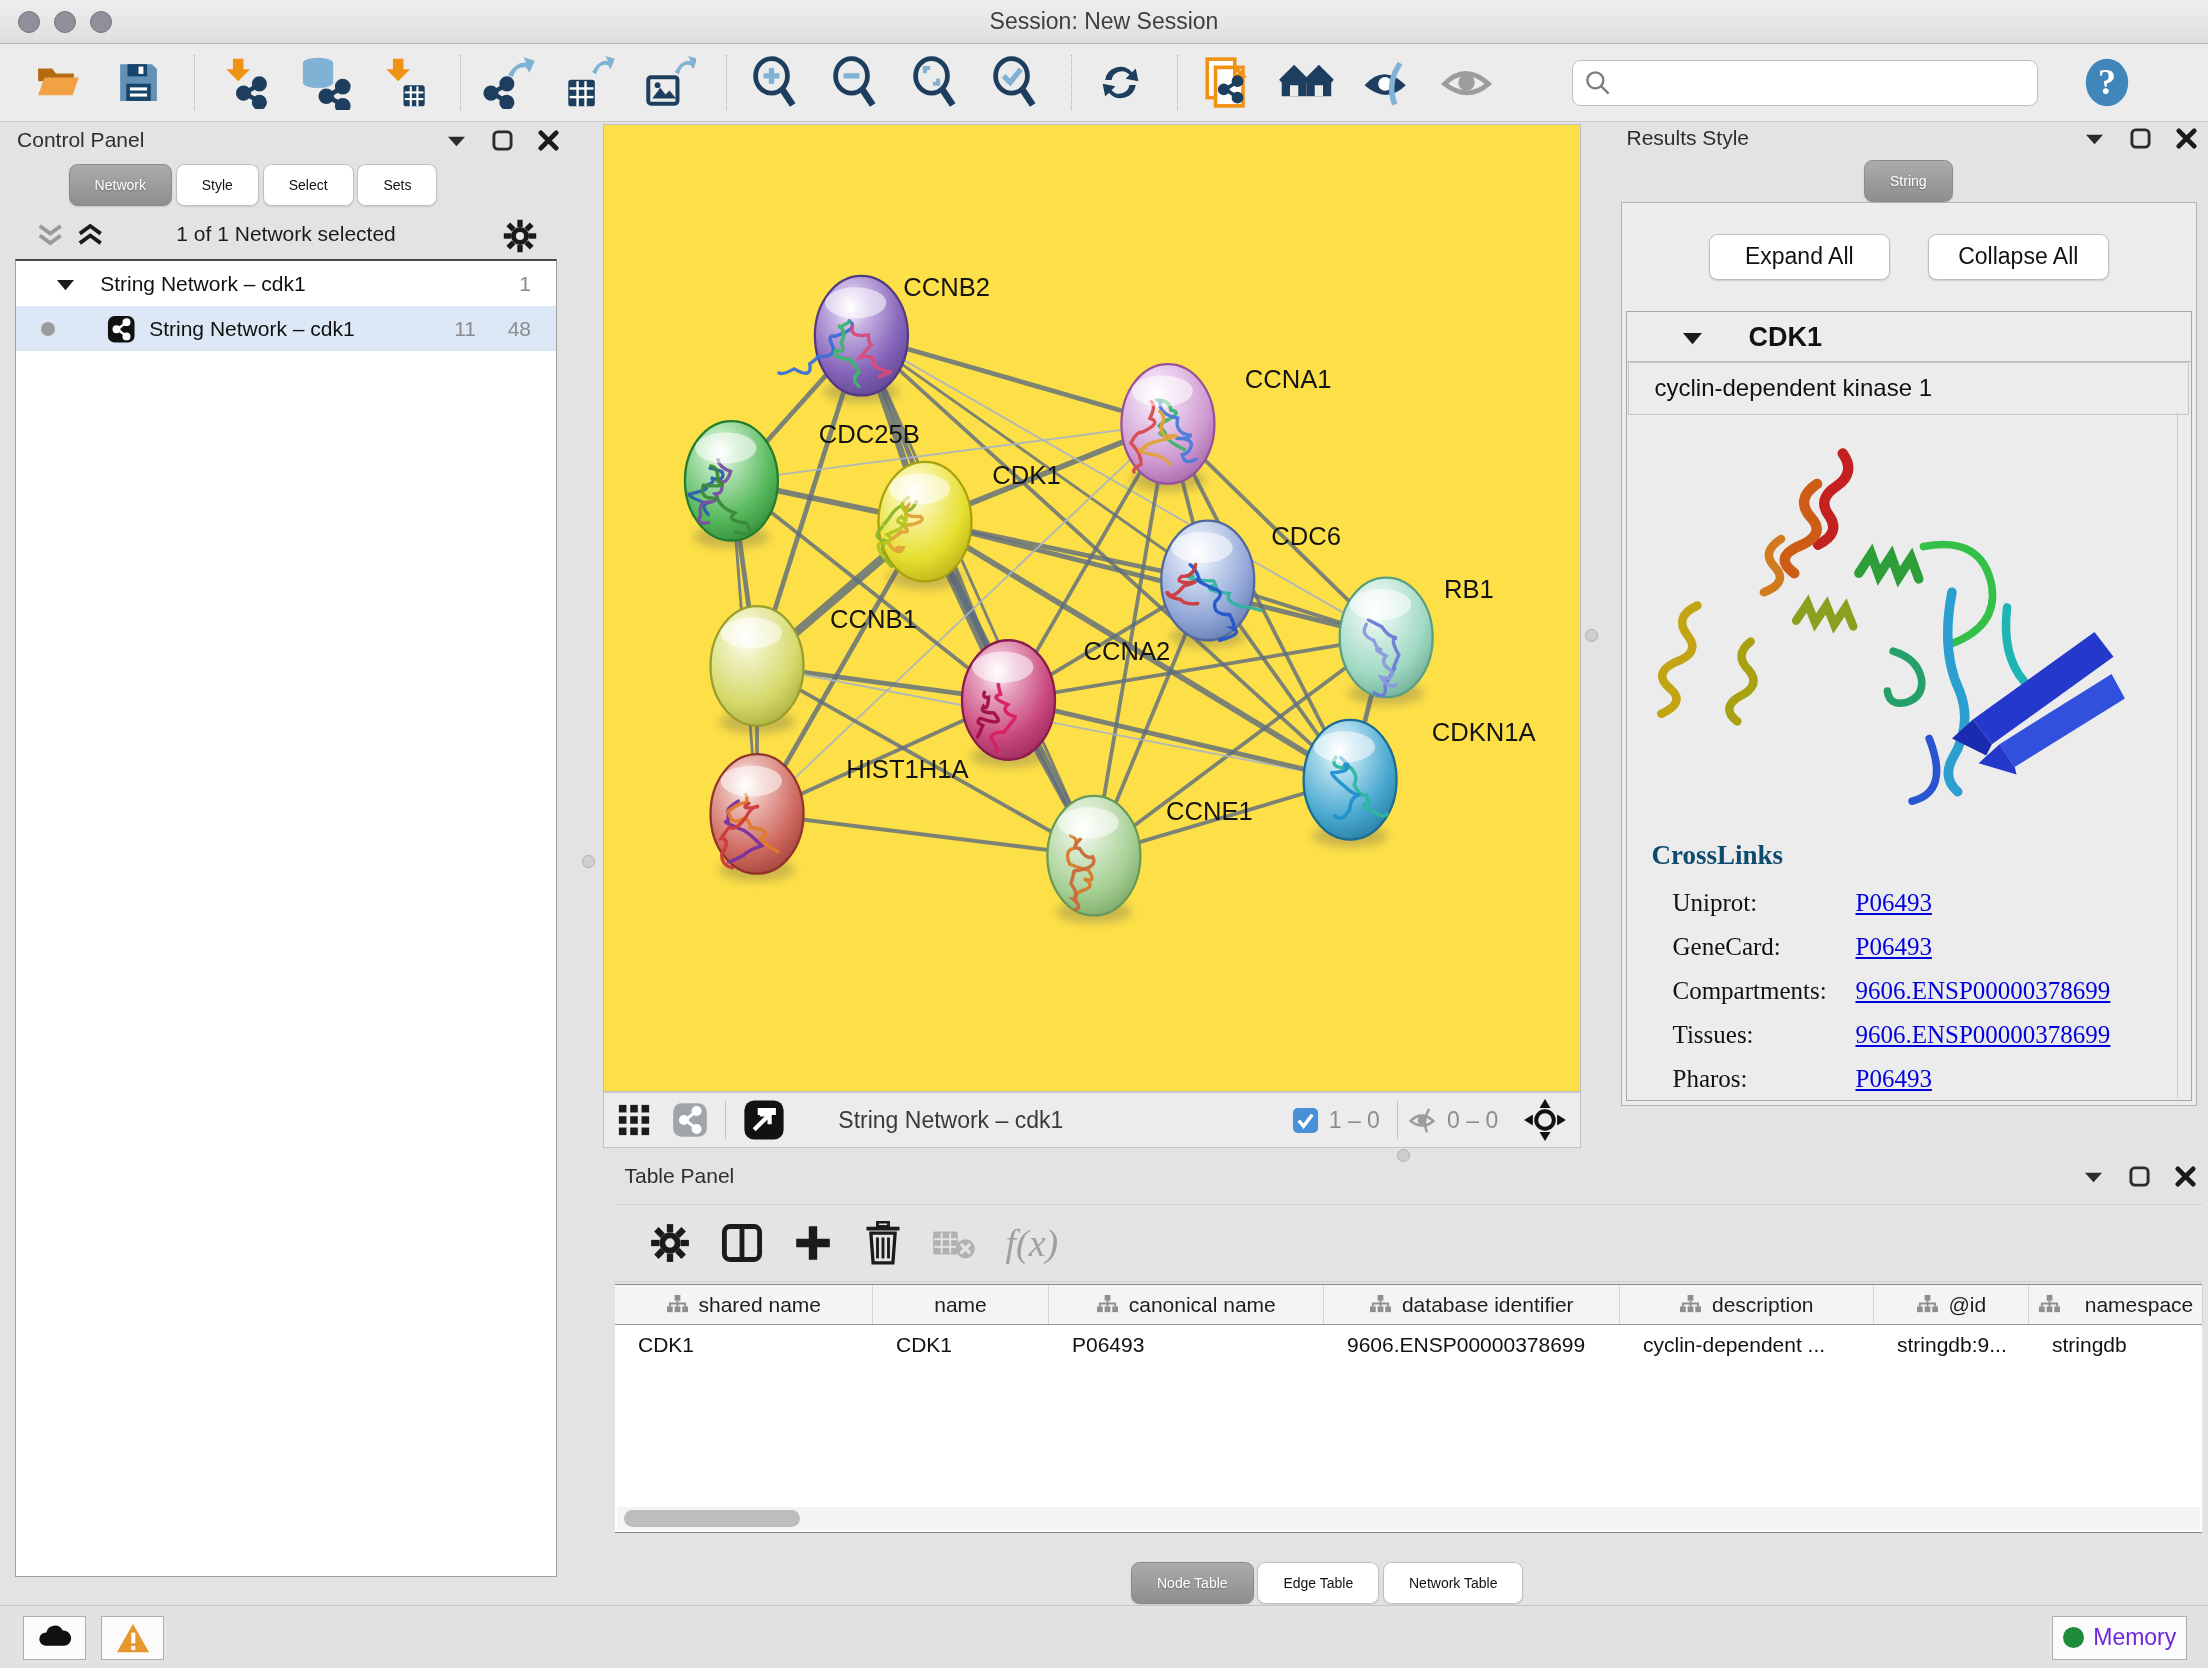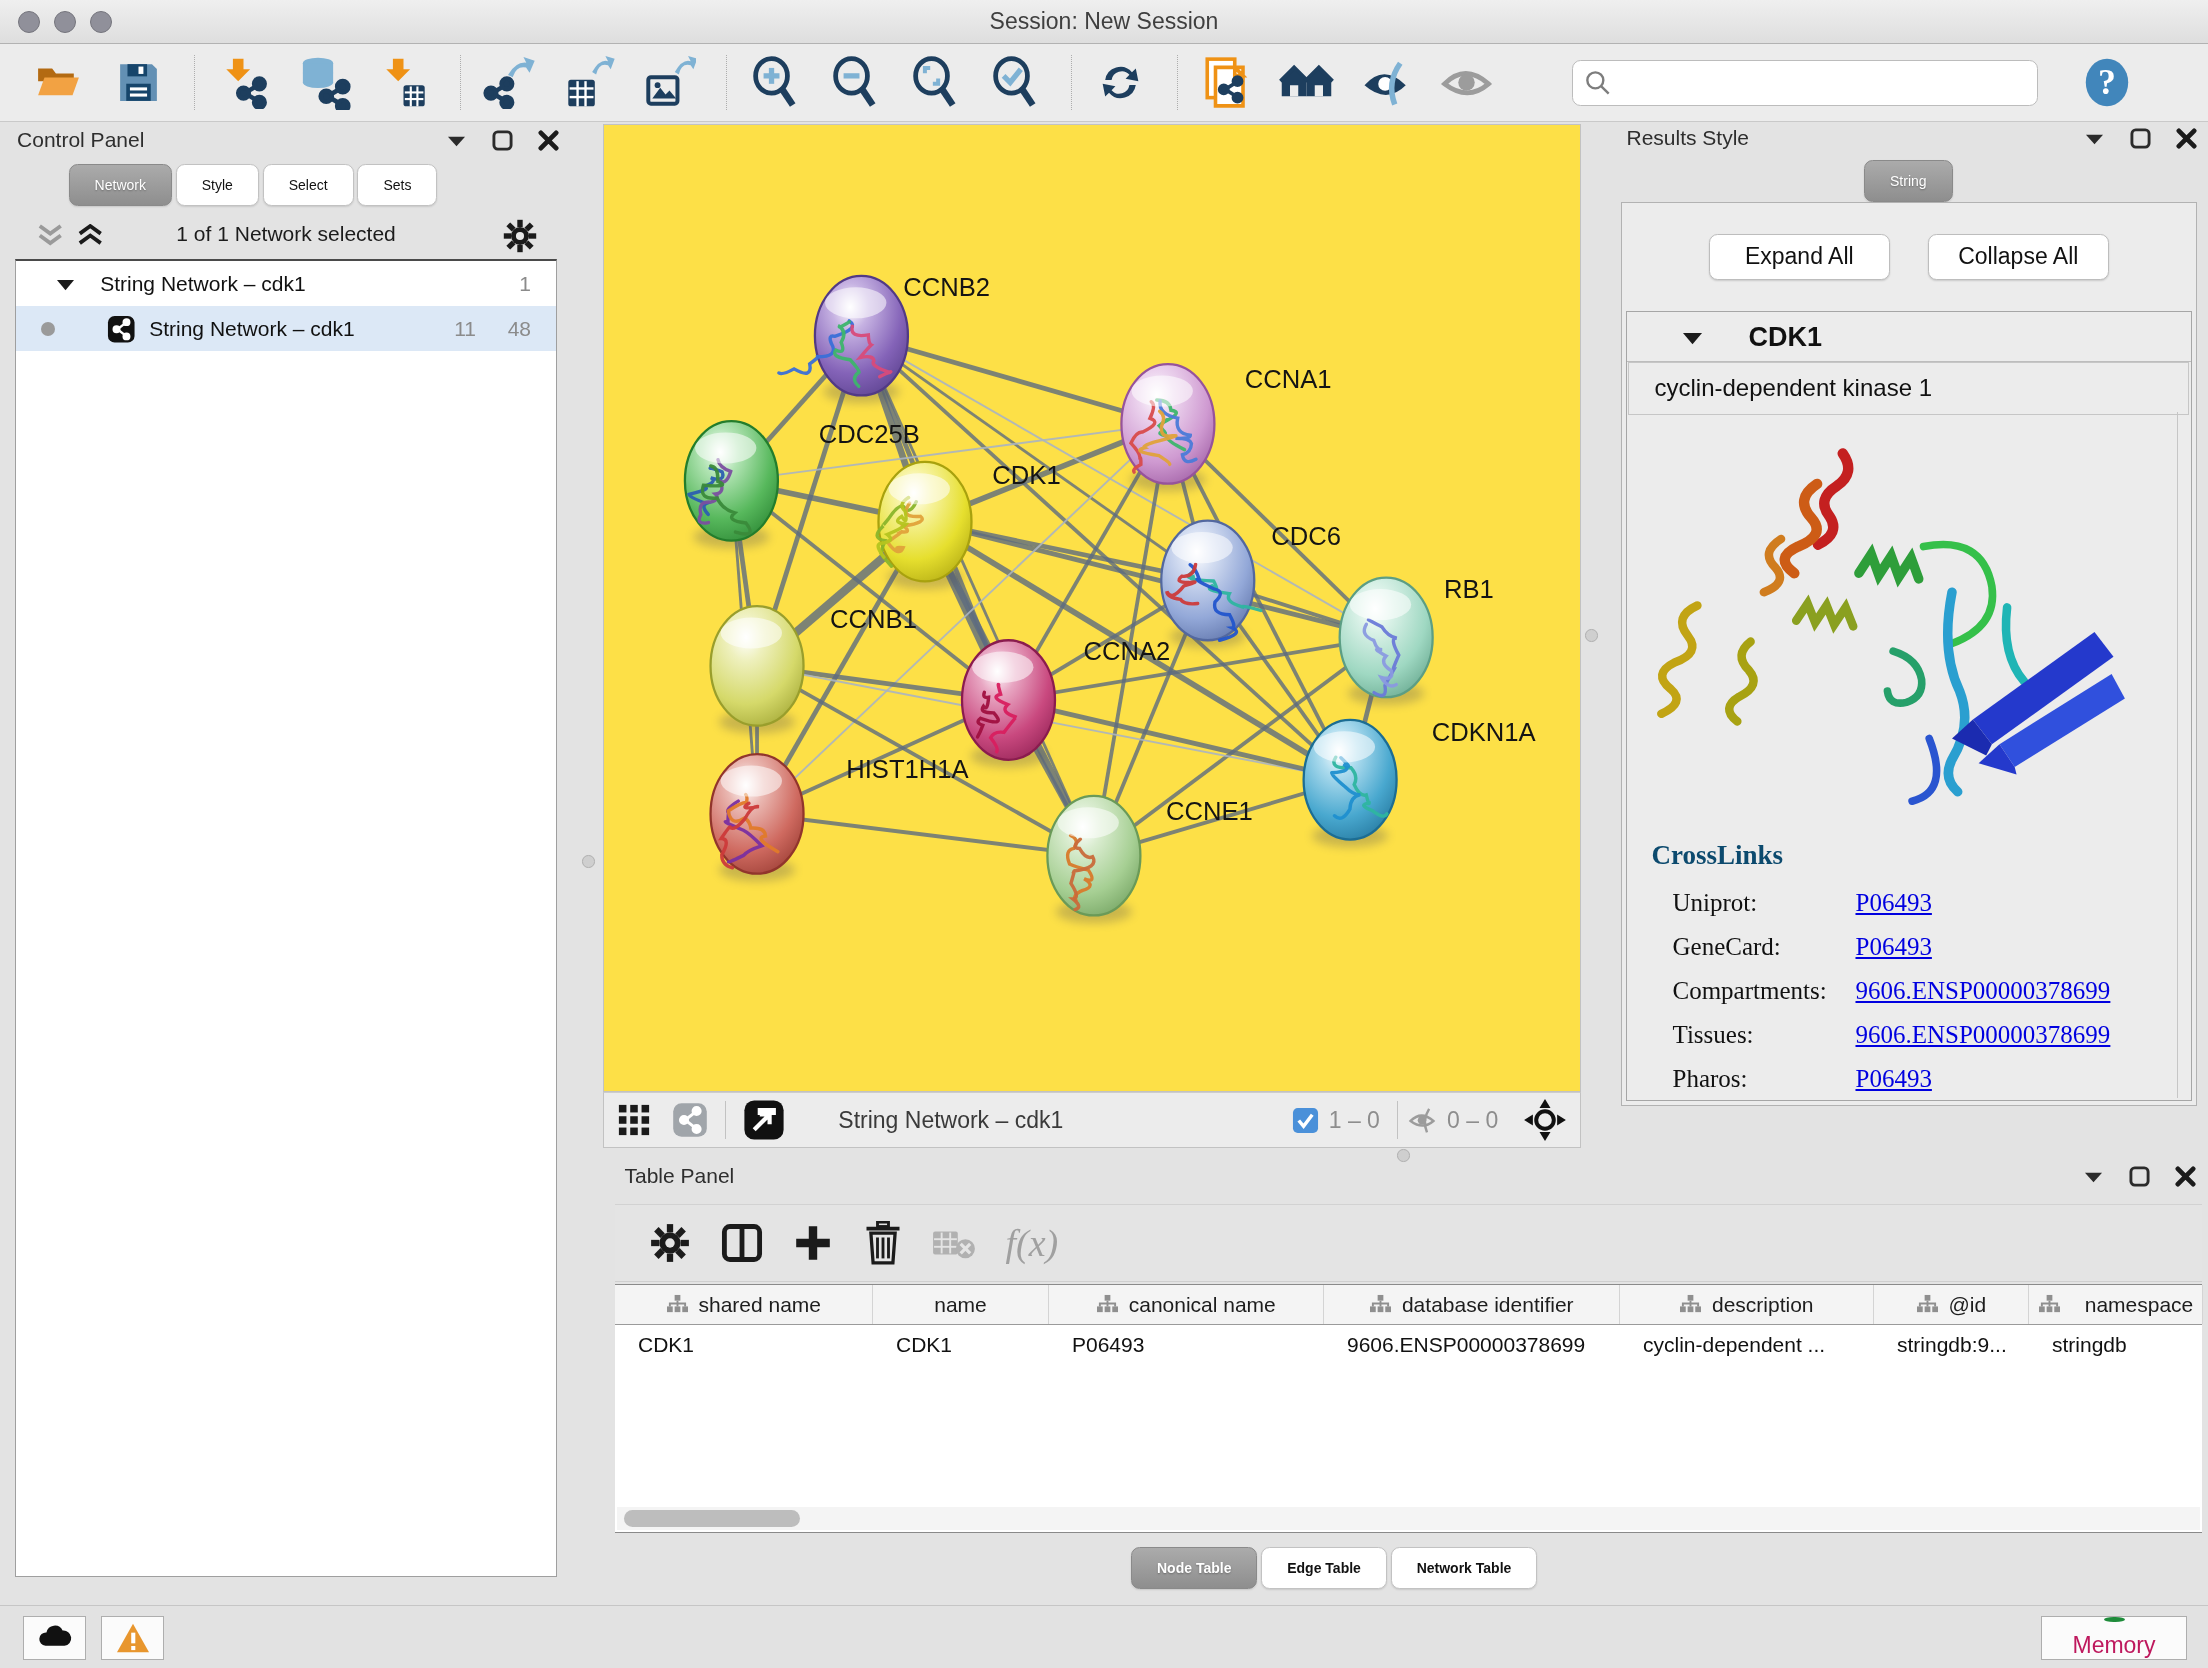--- a/index.html
+++ b/index.html
@@ -75,26 +75,26 @@
     border-top:1px solid #d2d2d2;border-bottom:1px solid #cfcfcf;display:flex;align-items:center;gap:28.5px;padding-left:34px;box-sizing:border-box;}
   #tp-table{position:absolute;left:0;top:122px;right:0;height:249px;background:#fff;
     border-top:1.9px solid #8a8a8a;border-bottom:1.9px solid #8a8a8a;box-sizing:border-box;}
   #tp-header{display:flex;height:40px;background:#f4f4f4;border-bottom:1.9px solid #9a9a9a;box-sizing:border-box;}
   .hcell{display:flex;align-items:center;justify-content:center;gap:9.5px;font-size:21px;color:#1d1d1d;
     border-right:1px solid #d4d4d4;box-sizing:border-box;overflow:hidden;white-space:nowrap;}
   #tp-row{display:flex;height:42px;}
   .dcell{font-size:21px;color:#111;padding:7.6px 0 0 23px;box-sizing:border-box;overflow:hidden;white-space:nowrap;}
   #tp-hscroll{position:absolute;left:1.9px;right:1.9px;bottom:1.9px;height:23px;background:#f4f4f4;}
   #tp-thumb{position:absolute;left:7.6px;top:2.9px;width:176px;height:17px;background:#bdbdbd;border-radius:8.6px;}
-  #tp-tabs{position:absolute;left:516px;top:385px;font-weight:bold;}
+  #tp-tabs{position:absolute;left:516px;top:400px;}
   
   #statusbar{position:absolute;left:0;top:1605px;width:2208px;height:63px;background:#e2e2e2;border-top:1px solid #c6c6c6;}
   .sbtn{position:absolute;top:9.5px;height:44px;background:#fbfbfb;border:1.9px solid #aeaeae;
     box-sizing:border-box;display:flex;align-items:center;justify-content:center;}
-  #memory-btn{right:21px;width:146px;gap:9.5px;font-size:23px;color:#be185d;flex-direction:column;}
+  #memory-btn{right:21px;width:135px;gap:9.5px;font-size:23px;color:#6d28d9;}
   .greendot{width:21px;height:21px;border-radius:50%;background:#1f8c3b;}
   svg{display:block;}
 </style>
 </head>
 <body>
 
 <div id="app">
 
   <div class="titlebar">
     <div class="tl" style="left:18px"></div>

